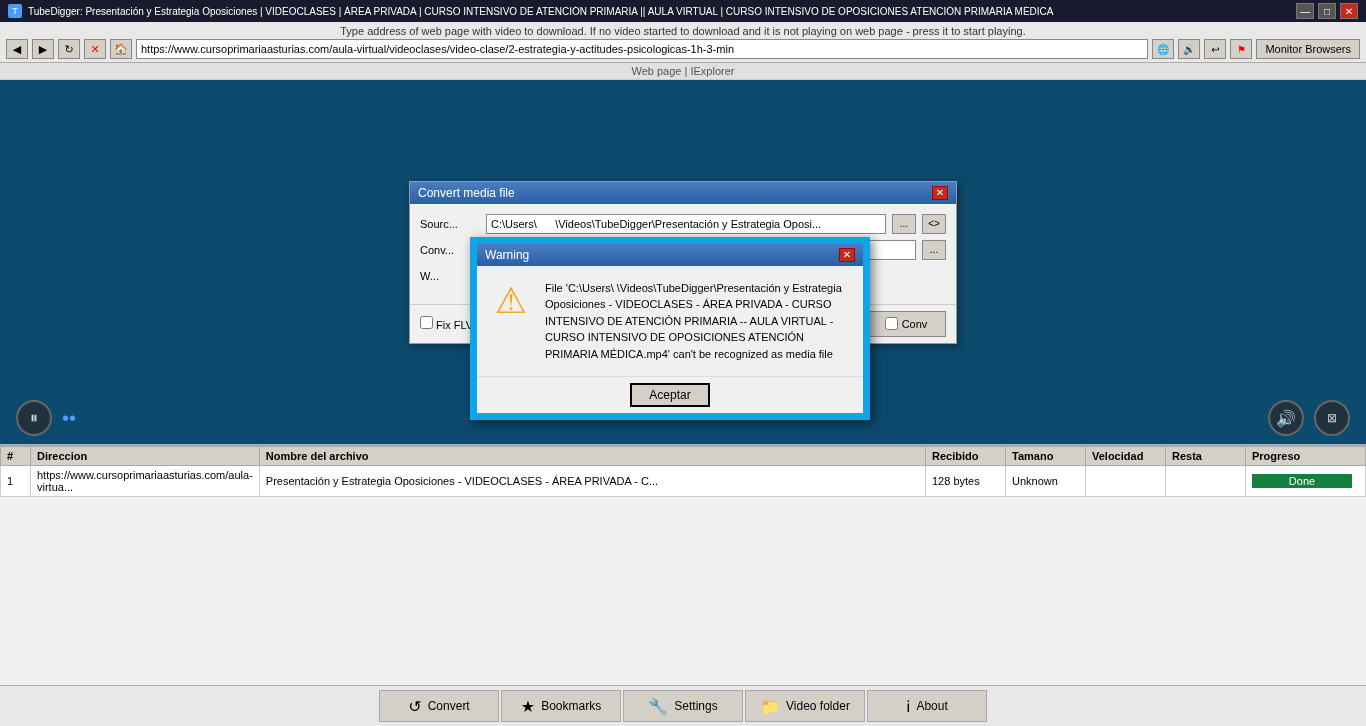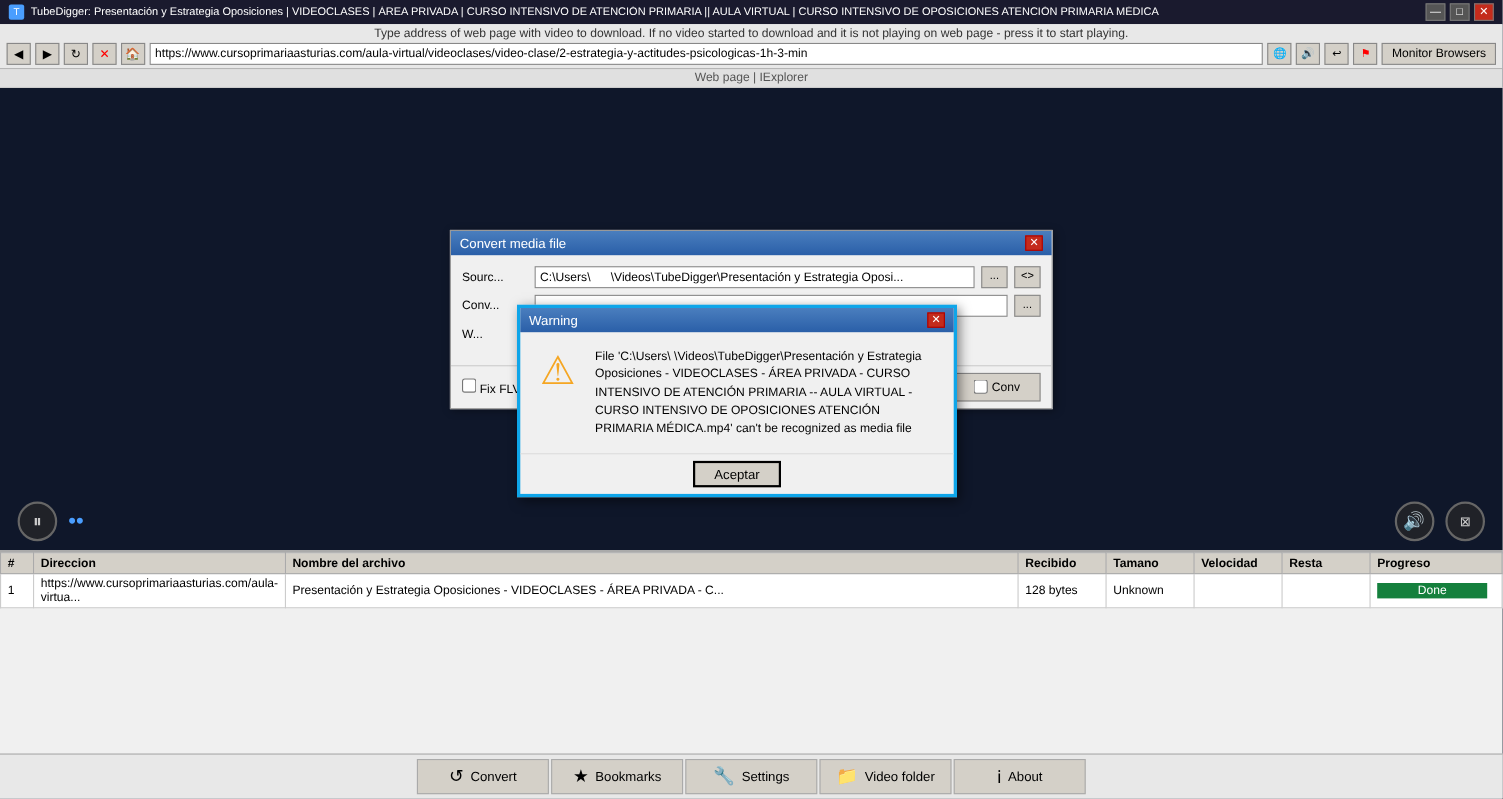--- a/index.html
+++ b/index.html
@@ -57,22 +57,22 @@
       text-align: center;
       font-size: 11px;
       color: #555;
       background: #e0e0e0;
       border-bottom: 1px solid #ccc;
       padding: 2px;
     }
 
     
     .video-area {
-      background: #0f172a;
-      height: 420px;
+      background: #0c4a6e;
+      height: 364px;
       position: relative;
       display: flex;
       align-items: center;
       justify-content: center;
     }
 
     
     .video-controls {
       position: absolute;
       bottom: 0;
@@ -151,25 +151,24 @@
     .action-btn {
       min-width: 80px; height: 26px; border: 1px solid #888; background: #d4d0c8; font-size: 11px; cursor: pointer; display: flex; align-items: center; justify-content: center; gap: 4px;
     }
     .action-btn.disabled { color: #999; }
 
     
     .warning-dialog {
       position: absolute;
       top: 55px; left: 60px;
       background: #f0f0f0;
-      border: 3px solid #0ea5e9;
+      border: 7px solid #0ea5e9;
       box-shadow: 3px 3px 10px rgba(0,0,0,0.5);
       width: 400px;
       z-index: 100;
-      margin-top: 12px;
     }
     .warning-titlebar {
       background: linear-gradient(to bottom, #4a7ebe, #2a5fa8);
       color: white;
       padding: 4px 8px;
       font-size: 12px;
       display: flex;
       align-items: center;
       justify-content: space-between;
     }

